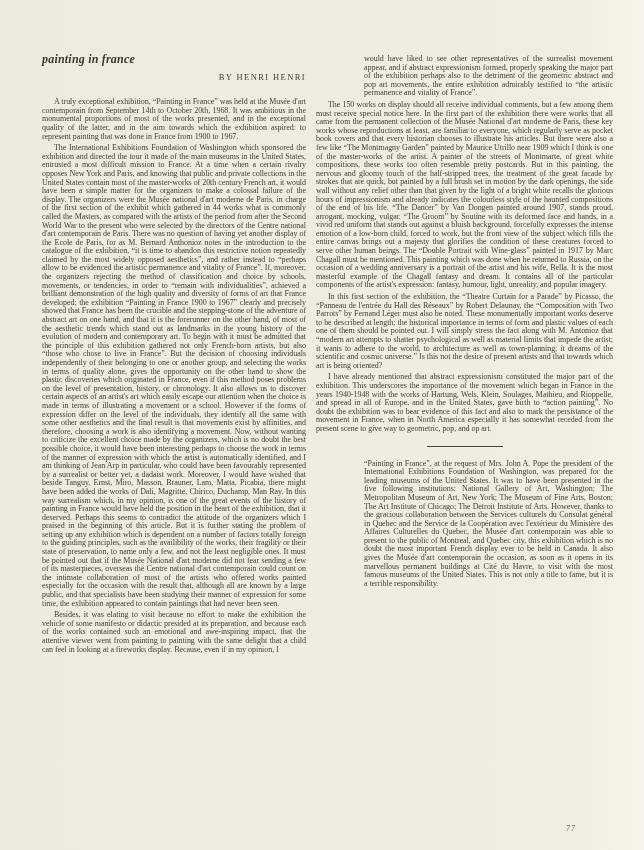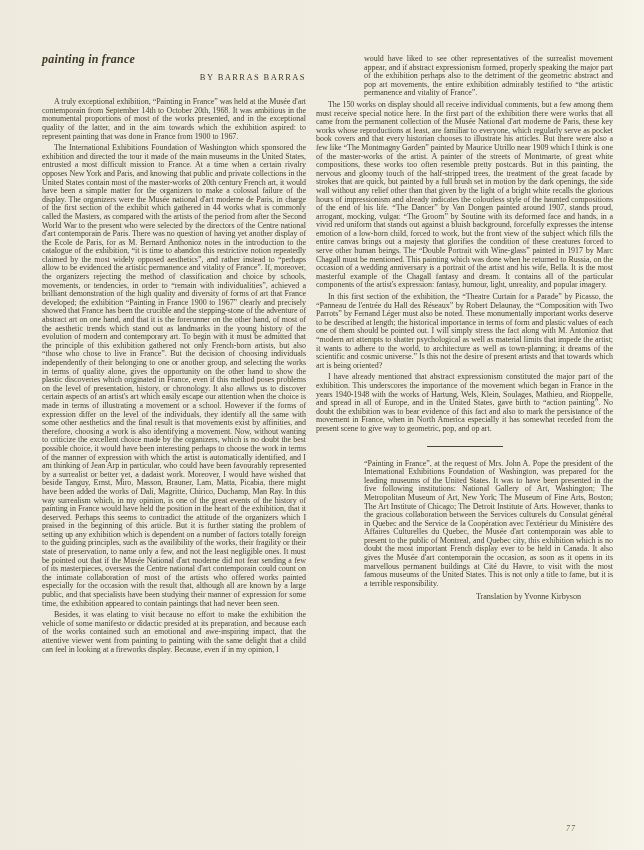--- a/index.html
+++ b/index.html
@@ -62,31 +62,30 @@
     font-style: italic;
   }
 </style>
 </head>
 <body>
 
 <div class="page">
 
   <div class="col col-left">
     <h1 class="title">painting in france</h1>
-    <div class="byline">BY BARRAS BARRAS</div>
+    <div class="byline">BY HENRI HENRI</div>
     <p class="para">A truly exceptional exhibition, “Painting in France” was held at the Musée d'art contemporain from September 14th to October 20th, 1968. It was ambitious in the monumental proportions of most of the works presented, and in the exceptional quality of the latter, and in the aim towards which the exhibition aspired: to represent painting that was done in France from 1900 to 1967.</p>
     <p class="para">The International Exhibitions Foundation of Washington which sponsored the exhibition and directed the tour it made of the main museums in the United States, entrusted a most difficult mission to France. At a time when a certain rivalry opposes New York and Paris, and knowing that public and private collections in the United States contain most of the master-works of 20th century French art, it would have been a simple matter for the organizers to make a colossal failure of the display. The organizers were the Musée national d'art moderne de Paris, in charge of the first section of the exhibit which gathered in 44 works what is commonly called the Masters, as compared with the artists of the period from after the Second World War to the present who were selected by the directors of the Centre national d'art contemporain de Paris. There was no question of having yet another display of the Ecole de Paris, for as M. Bernard Anthonioz notes in the introduction to the catalogue of the exhibition, “it is time to abandon this restrictive notion repeatedly claimed by the most widely opposed aesthetics”, and rather instead to “perhaps allow to be evidenced the artistic permanence and vitality of France”. If, moreover, the organizers rejecting the method of classification and choice by schools, movements, or tendencies, in order to “remain with individualities”, achieved a brilliant demonstration of the high quality and diversity of forms of art that France developed; the exhibition “Painting in France 1900 to 1967” clearly and precisely showed that France has been the crucible and the stepping-stone of the adventure of abstract art on one hand, and that it is the forerunner on the other hand, of most of the aesthetic trends which stand out as landmarks in the young history of the evolution of modern and contemporary art. To begin with it must be admitted that the principle of this exhibition gathered not only French-born artists, but also “those who chose to live in France”. But the decision of choosing individuals independently of their belonging to one or another group, and selecting the works in terms of quality alone, gives the opportunity on the other hand to show the plastic discoveries which originated in France, even if this method poses problems on the level of presentation, history, or chronology. It also allows us to discover certain aspects of an artist's art which easily escape our attention when the choice is made in terms of illustrating a movement or a school. However if the forms of expression differ on the level of the individuals, they identify all the same with some other aesthetics and the final result is that movements exist by affinities, and therefore, choosing a work is also identifying a movement. Now, without wanting to criticize the excellent choice made by the organizers, which is no doubt the best possible choice, it would have been interesting perhaps to choose the work in terms of the manner of expression with which the artist is automatically identified, and I am thinking of Jean Arp in particular, who could have been favourably represented by a surrealist or better yet, a dadaist work. Moreover, I would have wished that beside Tanguy, Ernst, Miro, Masson, Brauner, Lam, Matta, Picabia, there might have been added the works of Dali, Magritte, Chirico, Duchamp, Man Ray. In this way surrealism which, in my opinion, is one of the great events of the history of painting in France would have held the position in the heart of the exhibition, that it deserved. Perhaps this seems to contradict the attitude of the organizers which I praised in the beginning of this article. But it is further stating the problem of setting up any exhibition which is dependent on a number of factors totally foreign to the guiding principles, such as the availibility of the works, their fragility or their state of preservation, to name only a few, and not the least negligible ones. It must be pointed out that if the Musée National d'art moderne did not fear sending a few of its masterpieces, overseas the Centre national d'art contemporain could count on the intimate collaboration of most of the artists who offered works painted especially for the occasion with the result that, although all are known by a large public, and that specialists have been studying their manner of expression for some time, the exhibition appeared to contain paintings that had never been seen.</p>
     <p class="para">Besides, it was elating to visit because no effort to make the exhibition the vehicle of some manifesto or didactic presided at its preparation, and because each of the works contained such an emotional and awe-inspiring impact, that the attentive viewer went from painting to painting with the same delight that a child can feel in looking at a fireworks display. Because, even if in my opinion, I</p>
   </div>
 
   <div class="col col-right">
     <p class="para no-indent">would have liked to see other representatives of the surrealist movement appear, and if abstract expressionism formed, properly speaking the major part of the exhibition perhaps also to the detriment of the geometric abstract and pop art movements, the entire exhibition admirably testified to “the artistic permanence and vitality of France”.</p>
     <p class="para">The 150 works on display should all receive individual comments, but a few among them must receive special notice here. In the first part of the exhibition there were works that all came from the permanent collection of the Musée National d'art moderne de Paris, these key works whose reproductions at least, are familiar to everyone, which regularly serve as pocket book covers and that every historian chooses to illustrate his articles. But there were also a few like “The Montmagny Garden” painted by Maurice Utrillo near 1909 which I think is one of the master-works of the artist. A painter of the streets of Montmarte, of great white compositions, these works too often resemble pretty postcards. But in this painting, the nervous and gloomy touch of the half-stripped trees, the treatment of the great facade by strokes that are quick, but painted by a full brush set in motion by the dark openings, the side wall without any relief other than that given by the light of a bright white recalls the glorious hours of impressionism and already indicates the colourless style of the haunted compositions of the end of his life. “The Dancer” by Van Dongen painted around 1907, stands proud, arrogant, mocking, vulgar. “The Groom” by Soutine with its deformed face and hands, in a vivid red uniform that stands out against a bluish background, forcefully expresses the intense emotion of a low-born child, forced to work, but the front view of the subject which fills the entire canvas brings out a majesty that glorifies the condition of these creatures forced to serve other human beings. The “Double Portrait with Wine-glass” painted in 1917 by Marc Chagall must be mentioned. This painting which was done when he returned to Russia, on the occasion of a wedding anniversary is a portrait of the artist and his wife, Bella. It is the most masterful example of the Chagall fantasy and dream. It contains all of the particular components of the artist's expression: fantasy, humour, light, unreality, and popular imagery.</p>
     <p class="para">In this first section of the exhibition, the “Theatre Curtain for a Parade” by Picasso, the “Panneau de l'entrée du Hall des Réseaux” by Robert Delaunay, the “Composition with Two Parrots” by Fernand Léger must also be noted. These monumentally important works deserve to be described at length; the historical importance in terms of form and plastic values of each one of them should be pointed out. I will simply stress the fact along with M. Antonioz that “modern art attempts to shatter psychological as well as material limits that impede the artist; it wants to adhere to the world, to architecture as well as town-planning; it dreams of the scientific and cosmic universe.” Is this not the desire of present artists and that towards which art is being oriented?</p>
     <p class="para">I have already mentioned that abstract expressionism constituted the major part of the exhibition. This underscores the importance of the movement which began in France in the years 1940-1948 with the works of Hartung, Wels, Klein, Soulages, Mathieu, and Rioppelle, and spread in all of Europe, and in the United States, gave birth to “action painting”. No doubt the exhibition was to bear evidence of this fact and also to mark the persistance of the movement in France, when in North America especially it has somewhat receded from the present scene to give way to geometric, pop, and op art.</p>
     <hr class="divider">
     <p class="para no-indent">“Painting in France”, at the request of Mrs. John A. Pope the president of the International Exhibitions Foundation of Washington, was prepared for the leading museums of the United States. It was to have been presented in the five following institutions: National Gallery of Art, Washington; The Metropolitan Museum of Art, New York; The Museum of Fine Arts, Boston; The Art Institute of Chicago; The Detroit Institute of Arts. However, thanks to the gracious collaboration between the Services culturels du Consulat général in Quebec and the Service de la Coopération avec l'extérieur du Ministère des Affaires Culturelles du Quebec, the Musée d'art contemporain was able to present to the public of Montreal, and Quebec city, this exhibition which is no doubt the most important French display ever to be held in Canada. It also gives the Musée d'art contemporain the occasion, as soon as it opens in its marvellous permanent buildings at Cité du Havre, to visit with the most famous museums of the United States. This is not only a title to fame, but it is a terrible responsibility.</p>
-    <div class="credit">Translation by Yvonne Kirbyson</div>
   </div>
 
   <div class="page-number">77</div>
 
 </div>
 
 </body></html>

